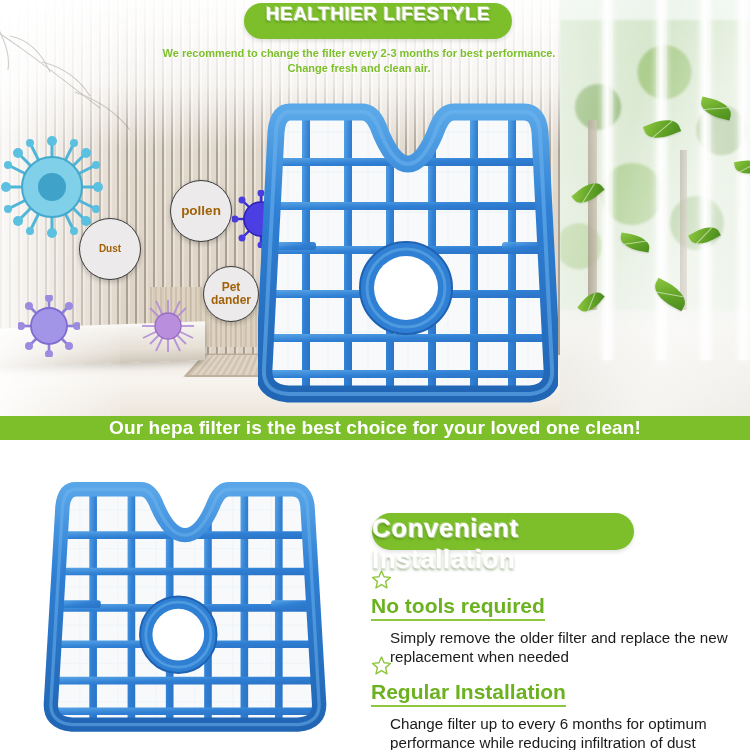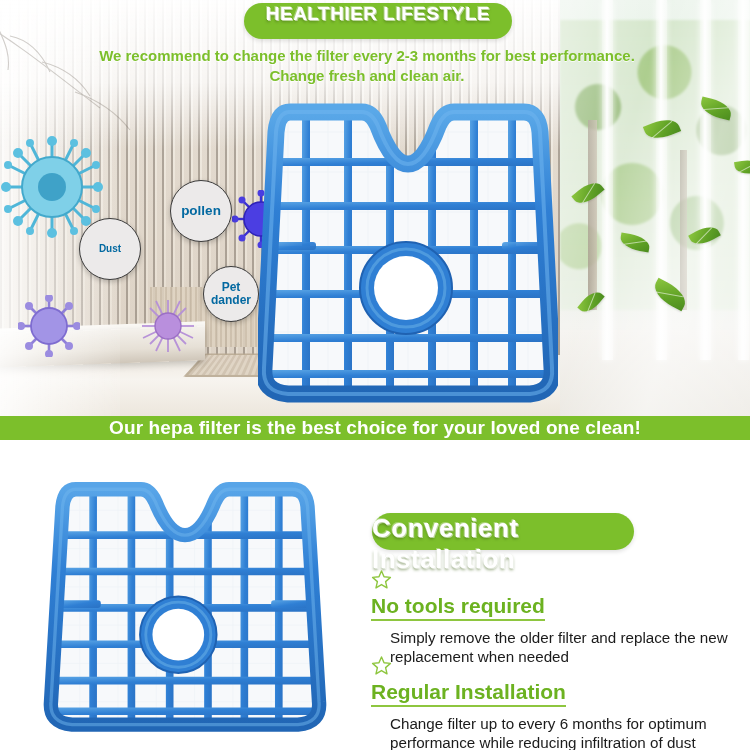--- a/index.html
+++ b/index.html
@@ -118,21 +118,21 @@
   .leaf::after{
     content:""; position:absolute; left:12%; top:48%; width:76%; height:1px;
     background: rgba(255,255,255,.55); transform: rotate(-18deg);
   }
 
   
   .bubble {
     position:absolute; border-radius:50%;
     background:#eceaea; border:1.6px solid #3a3a3a;
     display:flex; align-items:center; justify-content:center;
-    text-align:center; color:#0369a1; font-weight:bold;
+    text-align:center; color:#a16207; font-weight:bold;
     box-shadow: 0 2px 5px rgba(0,0,0,.22);
     line-height:1.08;
   }
 
   
   .filter-wrap { position:absolute; }
   .filter-svg { display:block; width:100%; height:100%; }
 
   
   .pill {
@@ -144,22 +144,22 @@
     text-shadow: 1px 1px 0 rgba(255,255,255,.55), -1px -1px 0 rgba(255,255,255,.35),
                  0 2px 3px rgba(60,95,20,.55);
     letter-spacing:.5px;
     font-weight:bold;
     box-shadow: 0 2px 4px rgba(0,0,0,.12);
   }
   #pill-healthier { left:244px; top:3px; width:268px; height:36px; font-size:19px; }
   #pill-convenient { left:372px; top:513px; width:262px; height:37px; font-size:26px; }
 
   .subtitle {
-    position:absolute; left:32px; top:46px; width:670px;
-    text-align:center; color:#7cbf2b; font-weight:bold; font-size:15px;
+    position:absolute; left:24px; top:46px; width:670px;
+    text-align:center; color:#7cbf2b; font-weight:bold; font-size:11px;
     line-height:1.32;
     text-shadow: 0 1px 0 rgba(255,255,255,.8);
   }
 
   
   .green-band {
     position:absolute; left:0; top:416px; width:750px; height:24px;
     background:#7cbf2b;
     display:flex; align-items:center; justify-content:center;
   }

